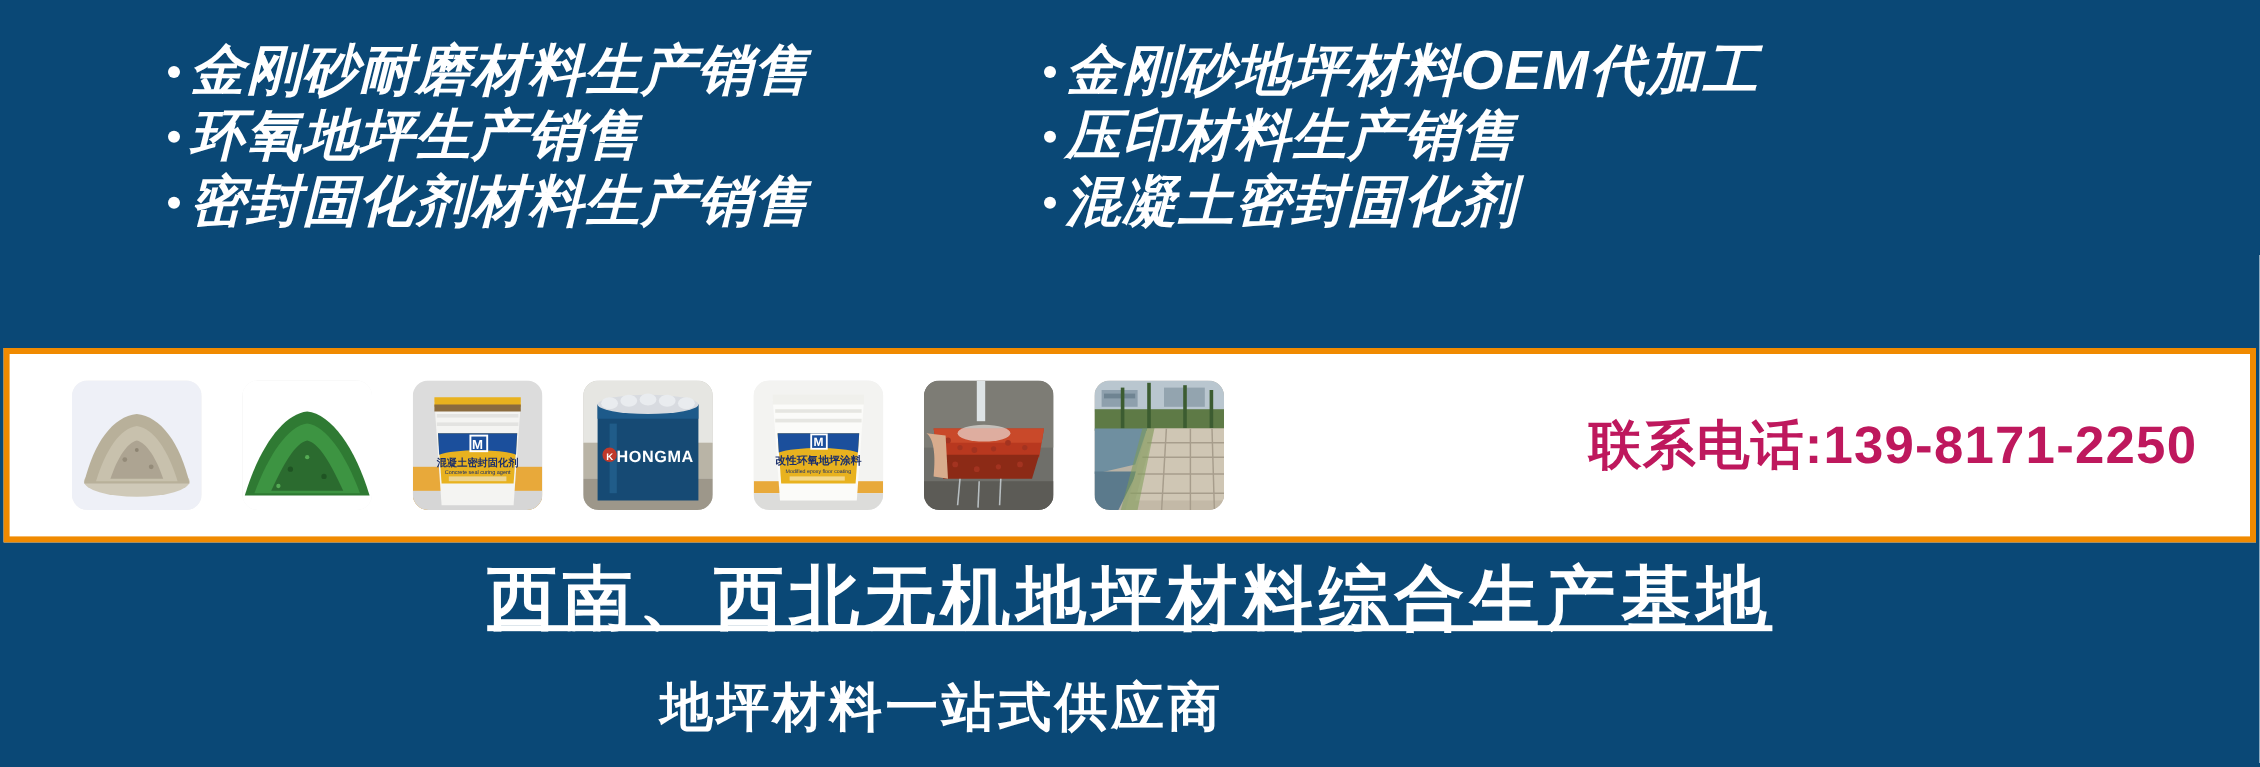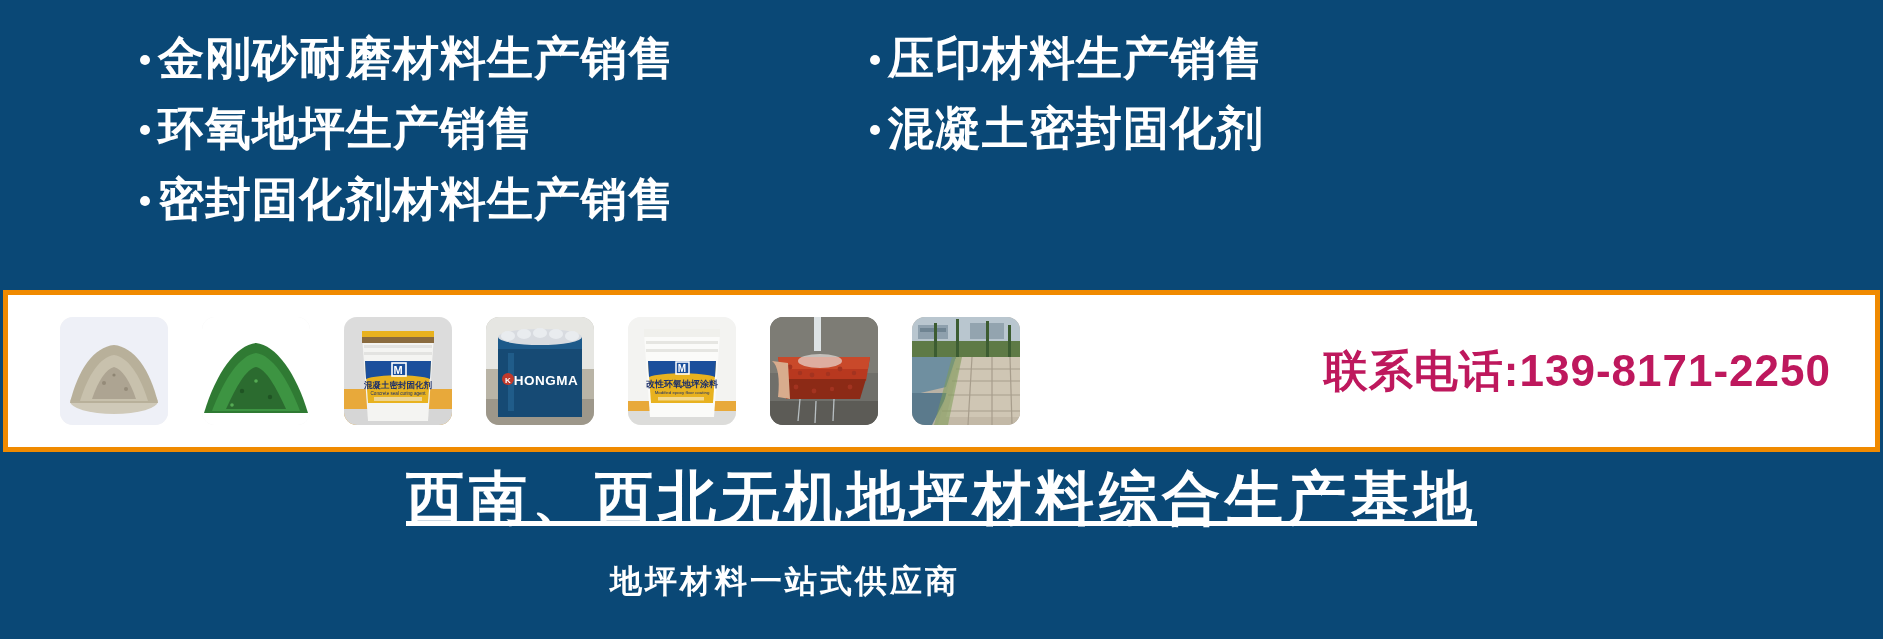--- a/index.html
+++ b/index.html
@@ -16,21 +16,22 @@
   
   #bullets {
     position:absolute;
     left:0; top:34px;
     width:1883px; height:210px;
     display:flex;
     align-items:flex-start;
   }
   .bullet-col {
     display:flex; flex-direction:column;
-    gap:22px;
+    gap:6px;
+    font-style:italic;
   }
   #col-left  { margin-left:140px; width:720px; }
   #col-right { margin-left:10px;  width:900px; }
 
   .bullet-line {
     display:flex; align-items:center;
     color:#ffffff;
     font-size:46px;
     font-weight:bold;
     line-height:1.05;
@@ -95,21 +96,21 @@
     letter-spacing:5px;
     white-space:nowrap;
     text-decoration:underline;
   }
   #subtitle {
     position:absolute;
     left:0; top:560px;
     width:1570px;
     text-align:center;
     color:#ffffff;
-    font-size:32px;
+    font-size:44px;
     font-weight:bold;
     letter-spacing:3px;
     white-space:nowrap;
   }
 </style>
 </head>
 <body>
 
 <div id="banner">
 
@@ -124,20 +125,24 @@
         <span class="bullet-dot"></span>
         <span>环氧地坪生产销售</span>
       </div>
       <div class="bullet-line">
         <span class="bullet-dot"></span>
         <span>密封固化剂材料生产销售</span>
       </div>
     </div>
 
     <div class="bullet-col" id="col-right">
+      <div class="bullet-line">
+        <span class="bullet-dot"></span>
+        <span>金刚砂地坪材料OEM代加工</span>
+      </div>
       <div class="bullet-line">
         <span class="bullet-dot"></span>
         <span>压印材料生产销售</span>
       </div>
       <div class="bullet-line">
         <span class="bullet-dot"></span>
         <span>混凝土密封固化剂</span>
       </div>
     </div>
 

